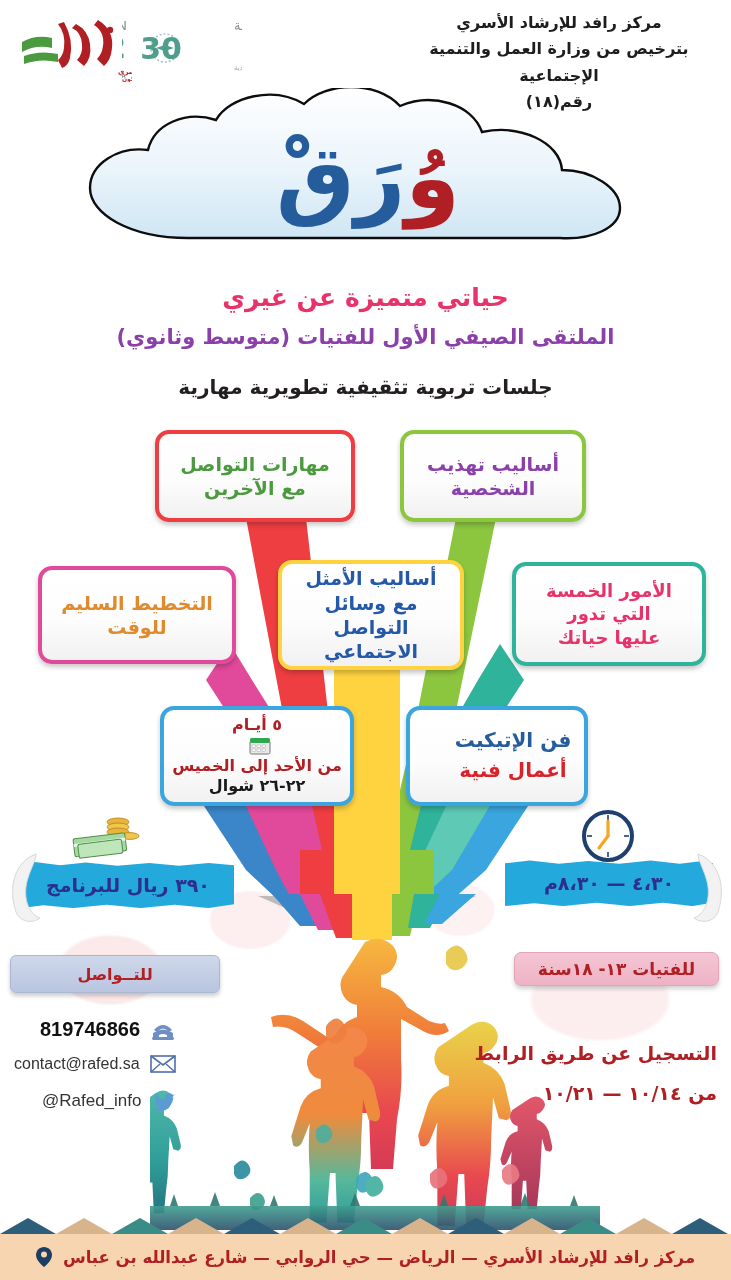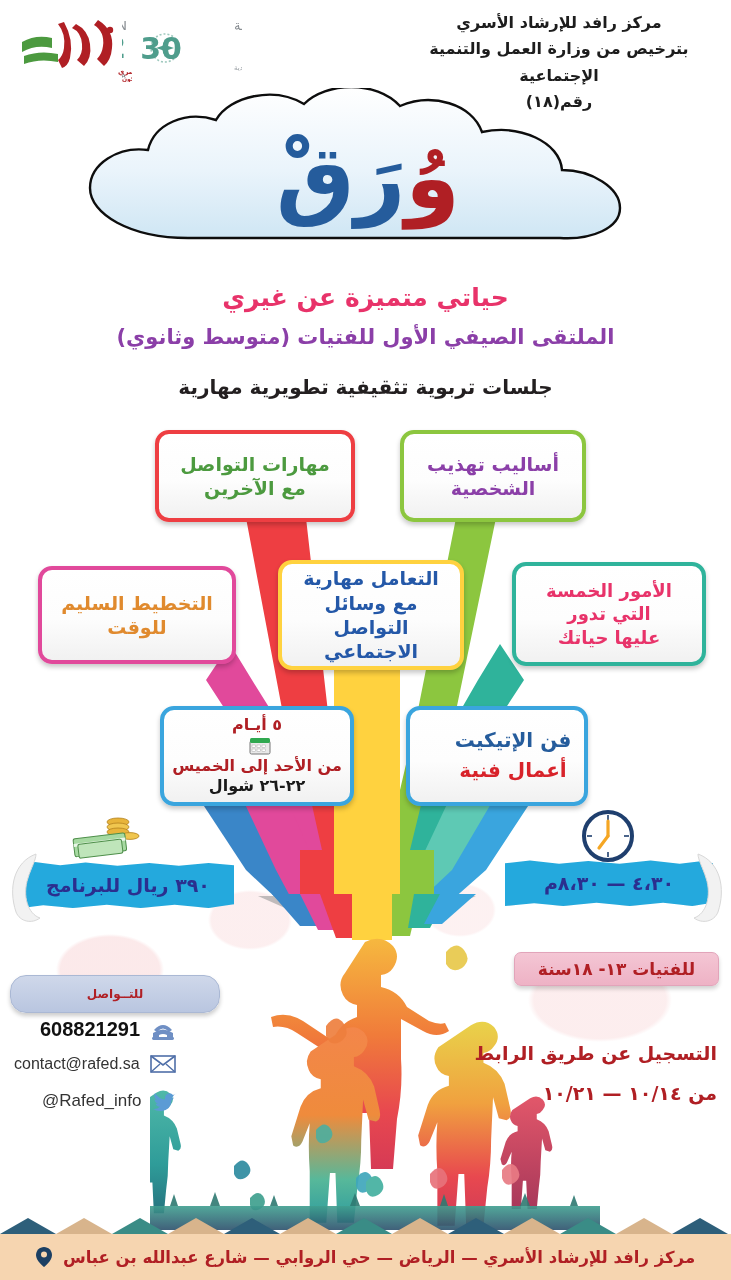--- a/index.html
+++ b/index.html
@@ -113,24 +113,24 @@
      clip-path:polygon(0 7%,12% 1%,26% 8%,40% 2%,55% 8%,70% 1%,84% 8%,95% 2%,100% 7%,100% 93%,90% 100%,76% 93%,60% 100%,44% 93%,28% 100%,14% 94%,0 100%);justify-content:center; }
 
   .money-icon{ position:absolute; left:68px; top:812px; width:72px; height:52px; z-index:7; }
   .clock-icon{ position:absolute; left:580px; top:808px; width:56px; height:56px; z-index:7; }
   .curl{ position:absolute; z-index:7; }
 
   
   .contact-head{
     position:absolute; left:10px; top:955px; width:210px; height:38px; z-index:6;
     background:linear-gradient(180deg,#cfd8ea 0%,#b9c6e0 100%);
-    border-radius:16px; border:1px solid #aab8d4;
+    border-radius:6px; border:1px solid #aab8d4;
     display:flex; align-items:center; justify-content:center;
-    font-family:"DejaVu Sans",sans-serif; font-weight:bold; font-size:12px; color:#b01f24;
-    box-shadow:0 3px 4px rgba(0,0,0,.2); direction:rtl;margin-top:20px;
+    font-family:"DejaVu Sans",sans-serif; font-weight:bold; font-size:16px; color:#b01f24;
+    box-shadow:0 3px 4px rgba(0,0,0,.2); direction:rtl;
   }
   .contact-row{
     position:absolute; z-index:6; display:flex; align-items:center; gap:10px;
     font-family:"Liberation Sans",sans-serif;
     direction:ltr;
   }
   #c-phone{ left:40px; top:1018px; font-size:20px; font-weight:bold; color:#111; }
   #c-mail { left:14px; top:1054px; font-size:16px; color:#333; }
   #c-tw   { left:42px; top:1090px; font-size:17px; color:#333; }
 
@@ -281,21 +281,21 @@
 
 <div class="tbox" id="box-plan">
   <div>
     <span>التخطيط السليم</span>
     <span>للوقت</span>
   </div>
 </div>
 
 <div class="tbox" id="box-social">
   <div>
-    <span>التعامل مهارية</span>
+    <span>أساليب الأمثل</span>
     <span>مع وسائل التواصل</span>
     <span>الاجتماعي</span>
   </div>
 </div>
 
 <div class="tbox" id="box-five">
   <div>
     <span>الأمور الخمسة</span>
     <span>التي تدور</span>
     <span>عليها حياتك</span>
@@ -435,21 +435,21 @@
       <path d="M200 276 l5 -13 l5 13 Z"></path>
     <path d="M290 276 l4 -12 l4 12 Z"></path>
       <path d="M370 276 l5 -13 l5 13 Z"></path>
     <path d="M420 276 l4 -11 l4 11 Z"></path>
   </g>
 </svg>
 
 <div class="contact-head">للتــواصل</div>
 
 <div class="contact-row" id="c-phone">
-  <span>608821291</span>
+  <span>819746866</span>
   <svg width="26" height="22" viewBox="0 0 26 22">
     <path d="M3 14 q10 -7 20 0 l0 5 l-6 0 l0 -3 q-4 -2 -8 0 l0 3 l-6 0 Z" fill="#6f8fc4"></path>
     <path d="M4 11 q9 -10 18 0 l-3 2 q-6 -7 -12 0 Z" fill="#6f8fc4"></path>
     <rect x="2" y="18" width="22" height="3" rx="1.4" fill="#6f8fc4"></rect>
   </svg>
 </div>
 
 <div class="contact-row" id="c-mail">
   <span>contact@rafed.sa</span>
   <svg width="26" height="20" viewBox="0 0 26 20">

